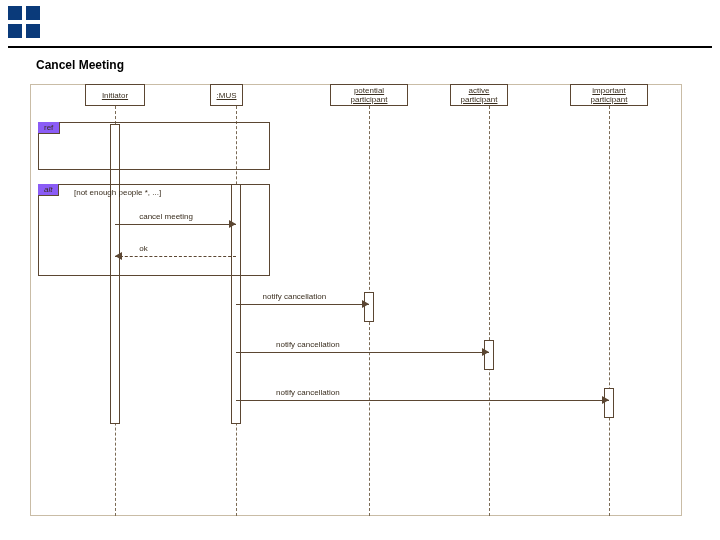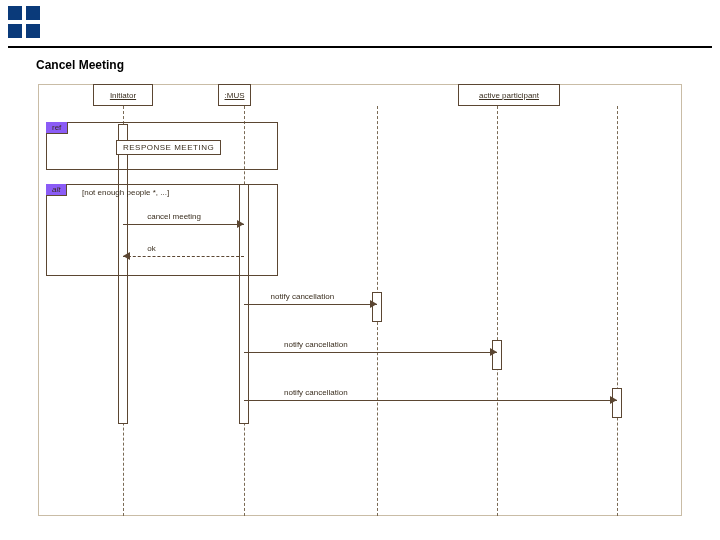--- a/index.html
+++ b/index.html
@@ -3,21 +3,21 @@
 <meta charset="utf-8">
 <style>
   html,body{margin:0;padding:0;width:720px;height:540px;background:#fff;font-family:Arial,Helvetica,sans-serif;overflow:hidden}
   .titlebar{position:relative;height:40px;border-bottom:2px solid #000;margin:6px 8px 0 8px}
   .title-bullet{position:absolute;left:0;top:0;width:32px;height:32px;background:#0a3a7a}
   .title-bullet::before,.title-bullet::after{content:"";position:absolute;background:#fff}
   .title-bullet::before{left:0;right:0;top:14px;height:4px}
   .title-bullet::after{top:0;bottom:0;left:14px;width:4px}
   .title-text{position:absolute;left:48px;top:2px;font-size:24px;font-weight:400;color:#000}
   .subtitle{margin:10px 0 0 36px;font-size:12px;font-weight:700;color:#000}
-  .stage{position:relative;margin:12px 38px 0 38px;height:440px}
+  .stage{position:relative;margin:12px 38px 0 30px;height:440px}
   .lifehead{position:absolute;top:0;border:1px solid #5b4632;background:#fff;font-size:8px;color:#3a2e1f;text-align:center;display:flex;align-items:center;justify-content:center;padding:2px 4px;box-sizing:border-box;height:22px}
   .lifehead span.u{text-decoration:underline}
   .lifeline{position:absolute;top:22px;width:0;border-left:1px dashed #7a6a55;height:410px}
   .activation{position:absolute;width:10px;background:#fff;border:1px solid #5b4632;box-sizing:border-box}
   .fragbox{position:absolute;border:1px solid #5b4632;background:transparent;box-sizing:border-box}
   .fraglabel{position:absolute;left:0;top:0;border:1px solid #5b4632;border-top:none;border-left:none;background:#8b5cf6;font-size:8px;padding:1px 6px;color:#3a2e1f}
   .fragtitle{position:absolute;border:1px solid #5b4632;background:#fff;font-size:8px;padding:2px 6px;color:#3a2e1f;letter-spacing:.5px}
   .guard{position:absolute;font-size:8px;color:#3a2e1f}
   .msgline{position:absolute;height:0;border-top:1px solid #5b4632}
   .msgline.dashed{border-top-style:dashed}
@@ -37,34 +37,39 @@
 <div class="stage" id="stage">
   <div class="outerframe" style="left:0;top:0;right:0;height:430px"></div>
 <div class="lifehead" style="left: 55px; width: 60px;">
       <span class="u">Initiator</span>
     </div>
     <div class="lifeline" style="left: 85px;"></div>
     <div class="lifehead" style="left: 180px; width: 33px;">
       <span class="u">:MUS</span>
     </div>
     <div class="lifeline" style="left: 206px;"></div>
+    <div class="lifehead" style="left: 300px; width: 78px;">
+      <span class="u">potential participant</span>
+    </div>
     <div class="lifeline" style="left: 339px;"></div>
-    <div class="lifehead" style="left: 420px; width: 102px;">
+    <div class="lifehead" style="left: 420px; width: 58px;">
       <span class="u">active participant</span>
     </div>
     <div class="lifeline" style="left: 459px;"></div>
+    <div class="lifehead" style="left: 540px; width: 78px;">
+      <span class="u">important participant</span>
+    </div>
     <div class="lifeline" style="left: 579px;"></div>
     <div class="activation" style="left: 80px; top: 40px; height: 300px;"></div>
     <div class="activation" style="left: 201px; top: 100px; height: 240px;"></div>
     <div class="activation" style="left: 334px; top: 208px; height: 30px;"></div>
     <div class="activation" style="left: 454px; top: 256px; height: 30px;"></div>
     <div class="activation" style="left: 574px; top: 304px; height: 30px;"></div>
     <div class="fragbox" style="left: 8px; top: 38px; width: 232px; height: 48px;"></div>
     <div class="fraglabel" style="left: 8px; top: 38px;">ref</div>
-    <div class="fragtitle" style="left: 78px; top: 56px;">RESPONSE MEETING</div>
     <div class="fragbox" style="left: 8px; top: 100px; width: 232px; height: 92px;"></div>
     <div class="fraglabel" style="left: 8px; top: 100px; font-style: italic;">alt</div>
     <div class="guard" style="left: 44px; top: 104px;">[not enough people *, ...]</div>
     <div class="msgline" style="left: 85px; top: 140px; width: 121px;"></div>
     <div class="arrowR" style="left: 199px; top: 136px;"></div>
     <div class="msglabel" style="left: 109.2px; top: 128px;">cancel meeting</div>
     <div class="msgline dashed" style="left: 85px; top: 172px; width: 121px;"></div>
     <div class="arrowL" style="left: 85px; top: 168px;"></div>
     <div class="msglabel" style="left: 109.2px; top: 160px;">ok</div>
     <div class="msgline" style="left: 206px; top: 220px; width: 133px;"></div>

